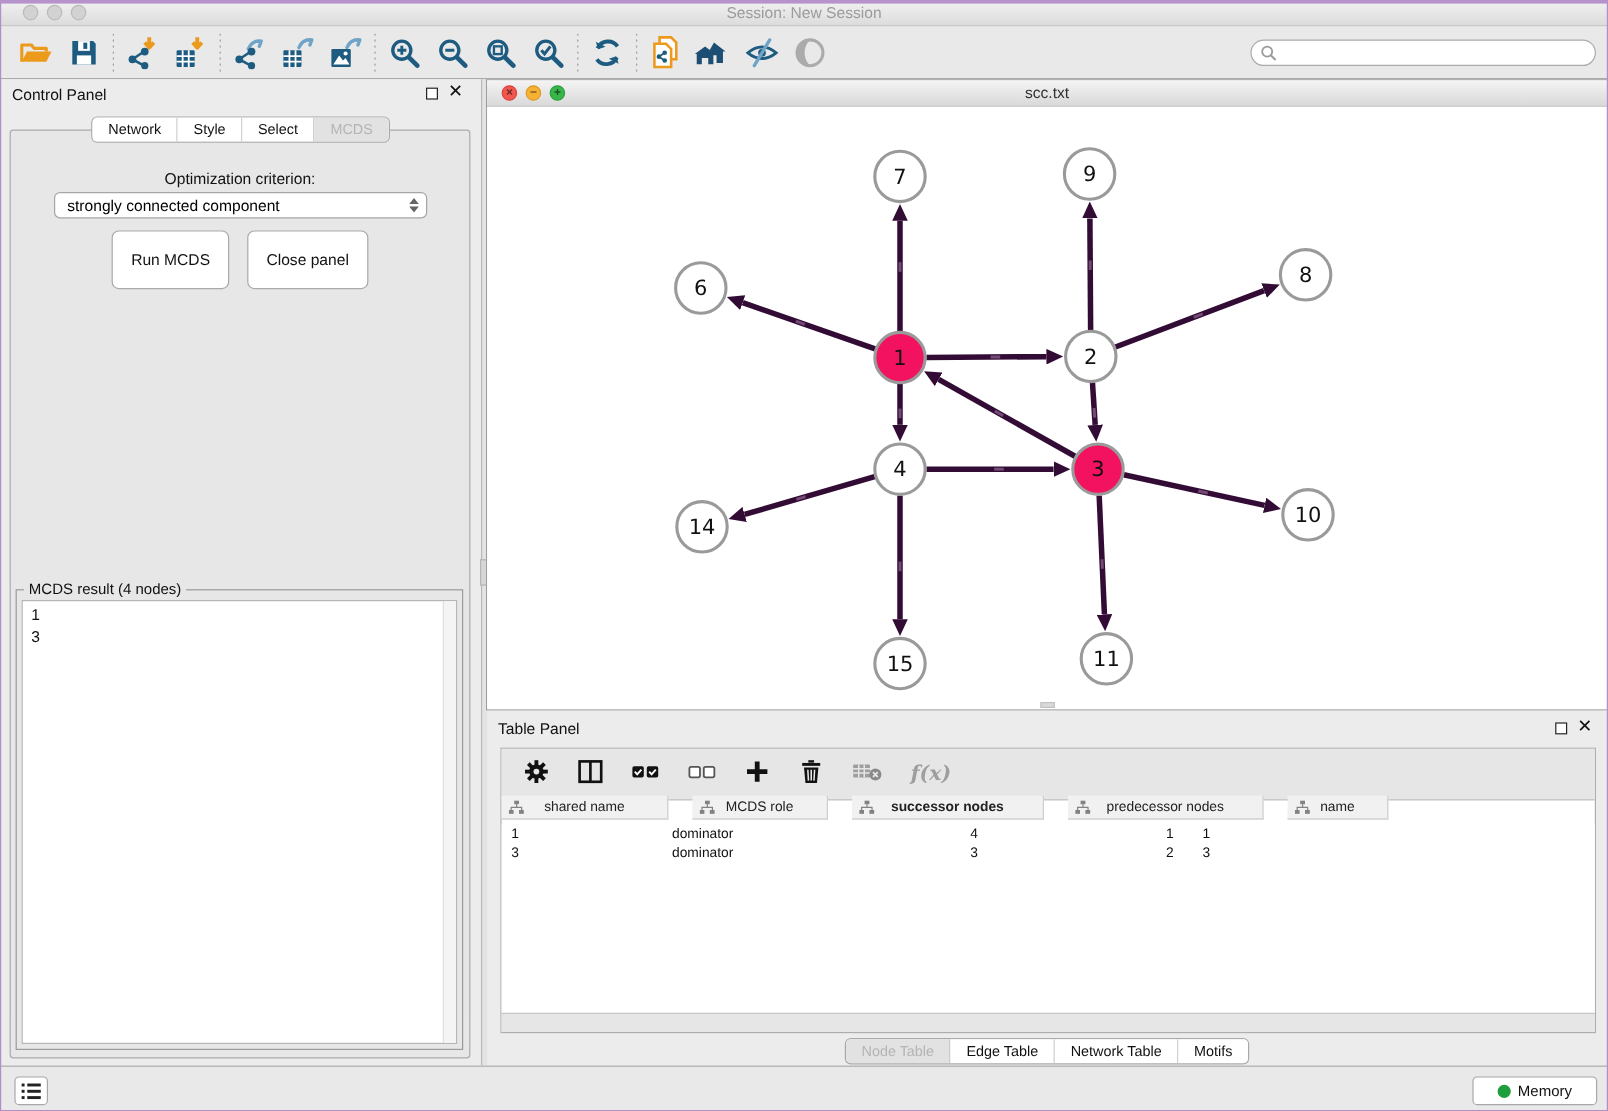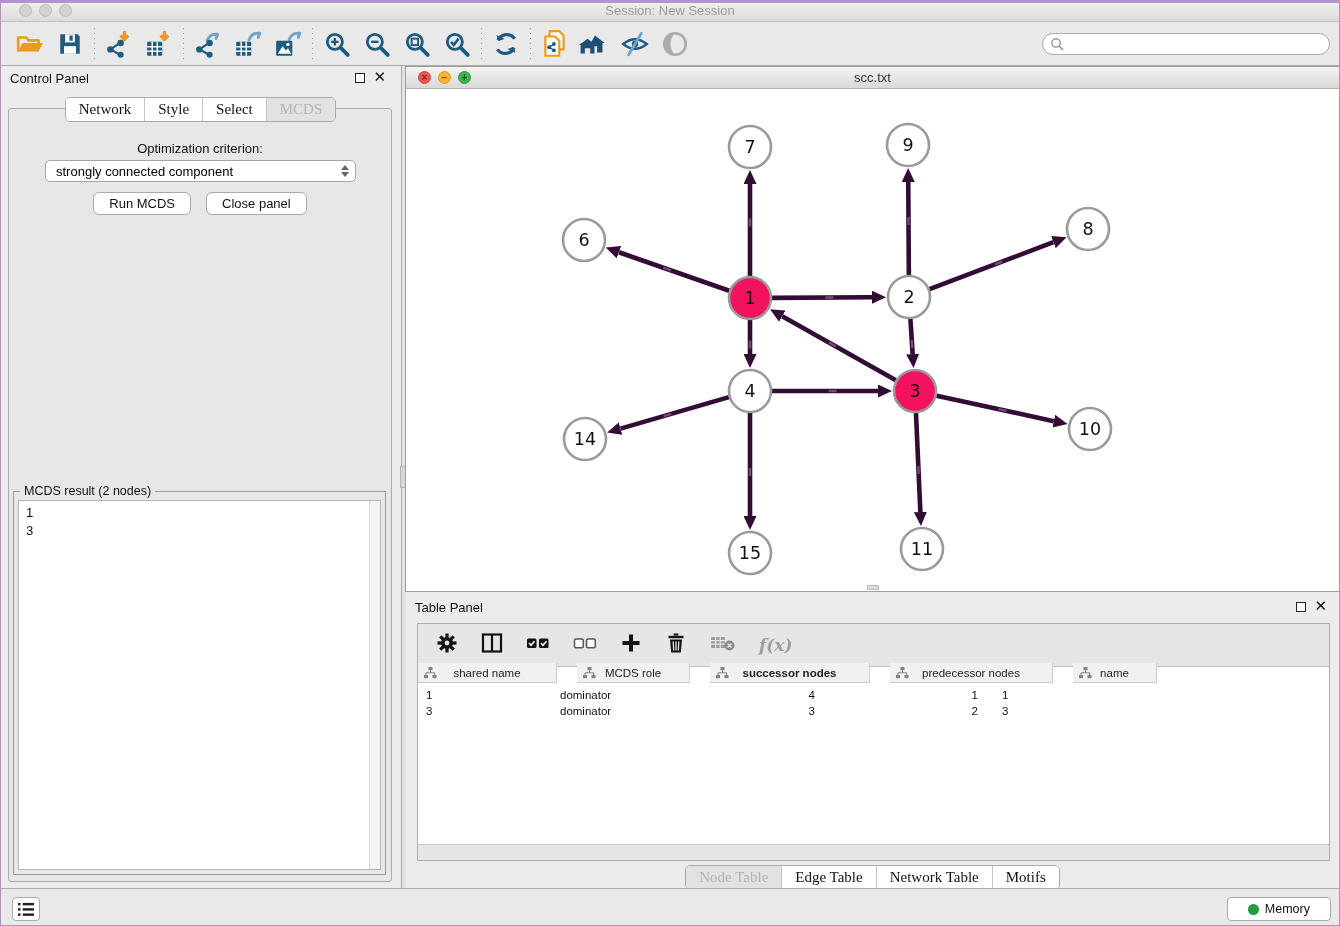--- a/index.html
+++ b/index.html
@@ -27,36 +27,36 @@
   .searchbox input { border:none; outline:none; flex:1; font-size:12px; background:transparent; height:18px; padding-left:4px;}
 
   
   .cpanel { position:absolute; left:0; top:66px; width:402px; height:822px;
     background:#ECECEC; border-right:1px solid #ABABAB; }
   .phead { position:absolute; left:0; top:0; width:100%; height:26px; }
   .phead .ptitle { position:absolute; left:10px; top:5px; font-size:13px; color:#111; }
   .float-ic { position:absolute; top:7px; width:10px; height:10px; border:1.6px solid #222; background:#fff; }
   .close-ic { position:absolute; top:2px; font-size:15px; font-weight:bold; color:#111; line-height:18px; }
   .tabgroup { display:flex; border:1px solid #A9A9A9; border-radius:5px; overflow:hidden; background:#fff; }
-  .tabgroup .tab { padding:3px 13px; font-size:15px; color:#111; background:#fff; border-right:1px solid #C6C6C6; white-space:nowrap;font-family:Liberation Serif, serif; }
+  .tabgroup .tab { padding:3px 13px; font-size:12px; color:#111; background:#fff; border-right:1px solid #C6C6C6; white-space:nowrap; }
   .tabgroup .tab:last-child { border-right:none; }
   .tabgroup .tab.active { background:#E2E2E2; color:#B4B4B4; }
   .cpanel .tabbar { position:absolute; left:0; right:0; top:31px; display:flex; justify-content:center; z-index:5; }
   .cbody { position:absolute; left:8px; right:9px; top:42px; bottom:6px;
     background:#E7E7E7; border:1px solid #ABABAB; border-radius:3px; }
   .optlabel { position:absolute; left:0; right:0; top:32px; text-align:center; font-size:13px; color:#111; }
   .selectbox { position:absolute; left:36px; width:311px; top:51px; height:22px; background:#fff;
     border:1px solid #A6A6A6; border-radius:5px; display:flex; align-items:center; padding:0 6px 0 10px; font-size:13px; }
   .selectbox .sv { flex:1; }
   .chev { display:flex; flex-direction:column; gap:2px; align-items:center; }
   .chev i { width:0; height:0; border-left:4px solid transparent; border-right:4px solid transparent; display:block; }
   .chev .up { border-bottom:5px solid #666; }
   .chev .dn { border-top:5px solid #666; }
   .btnrow { position:absolute; left:0; right:0; top:83px; display:flex; justify-content:center; gap:15px; }
-  .mbtn { background:#fff; border:1px solid #A9A9A9; border-radius:6px; font-size:13px; padding:3px 15px; color:#111; }
+  .mbtn { background:#fff; border:1px solid #A9A9A9; border-radius:6px; font-size:13px; padding:16px 15px; color:#111; }
   .fieldset { position:absolute; left:4px; right:5px; top:382px; bottom:6px; border:1px solid #9B9B9B; }
   .legend { position:absolute; top:-8px; left:6px; background:#E7E7E7; padding:0 4px; font-size:12.5px; color:#111; }
   .resultarea { position:absolute; inset:8px 4px 4px 4px; background:#fff; border:1px solid #B5B5B5; }
   .resultarea pre { font-family:"Liberation Sans","DejaVu Sans",sans-serif; font-size:13px; line-height:18px; padding:3px 0 0 7px; color:#111; }
   .vtrack { position:absolute; top:0; right:0; width:11px; height:100%; background:#F4F4F4; border-left:1px solid #E0E0E0; }
 
   .vsplit { position:absolute; left:402px; top:66px; width:4px; height:822px; background:#E3E3E3; }
   .vsplit .handle { position:absolute; left:-2px; top:400px; width:8px; height:22px; background:#D6D6D6; border:1px solid #B5B5B5; }
 
   
@@ -272,21 +272,21 @@
       <span class="chev">
           <i class="up"></i>
           <i class="dn"></i>
         </span>
     </div>
     <div class="btnrow">
       <button class="mbtn">Run MCDS</button>
       <button class="mbtn">Close panel</button>
     </div>
     <div class="fieldset">
-      <span class="legend">MCDS result (2 nodes)</span>
+      <span class="legend">MCDS result (4 nodes)</span>
       <div class="resultarea">
         <pre id="mcds-result-text">1
 3</pre>
         <div class="vtrack"></div>
       </div>
     </div>
   </div>
 </div>
 
 <div class="vsplit">

